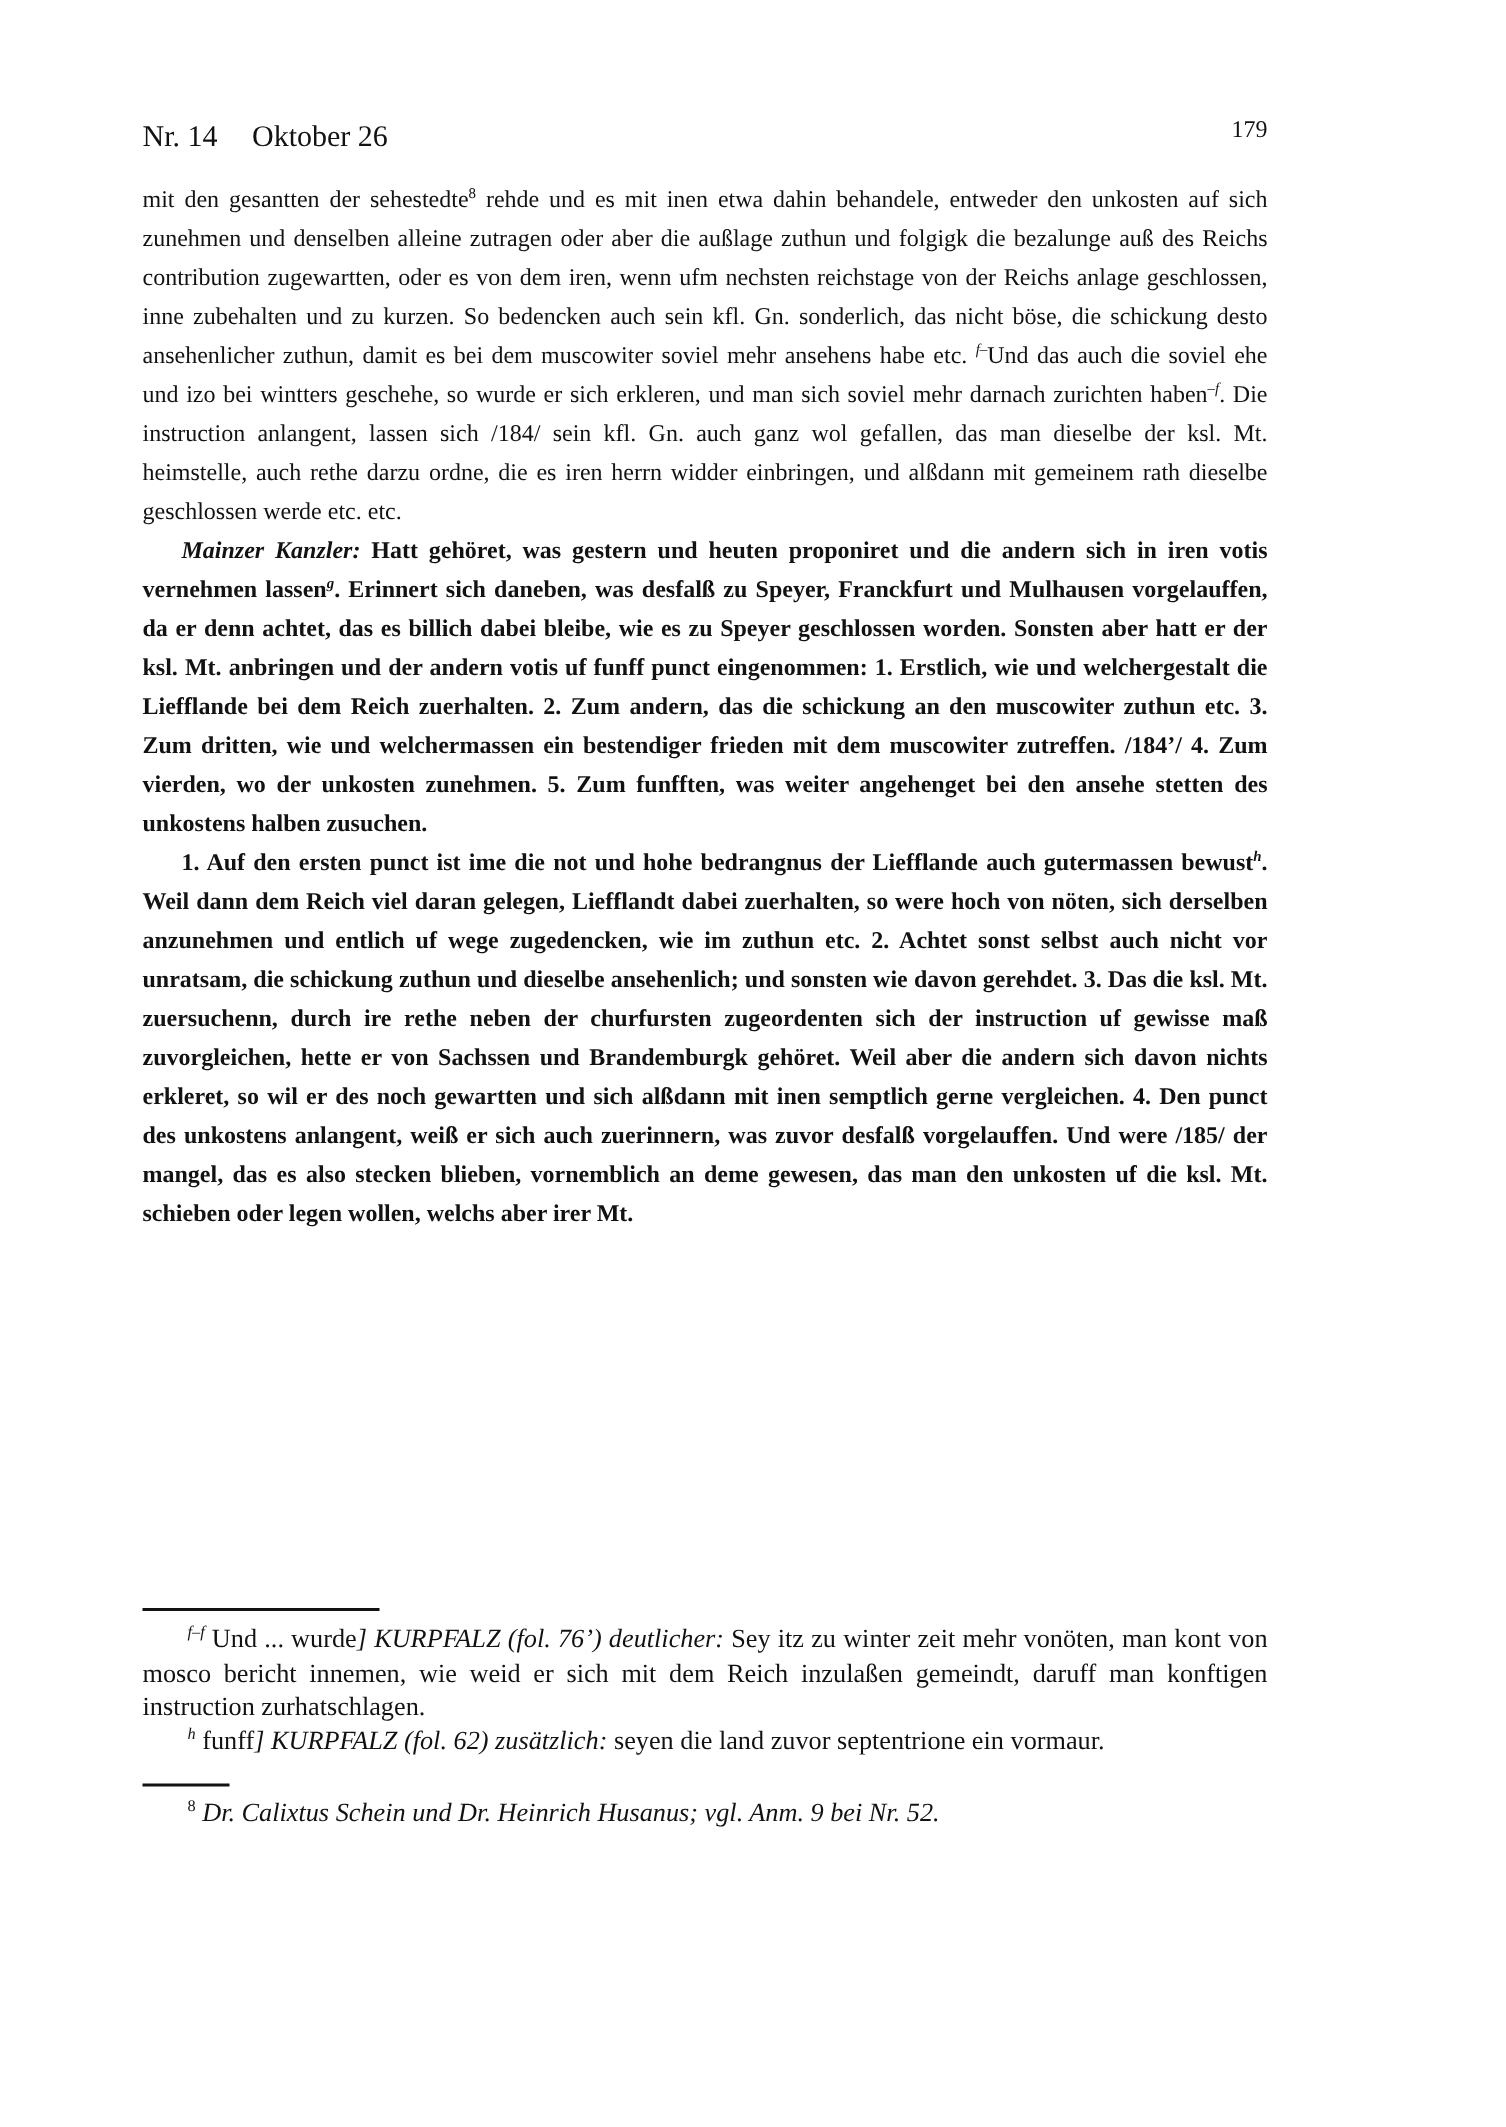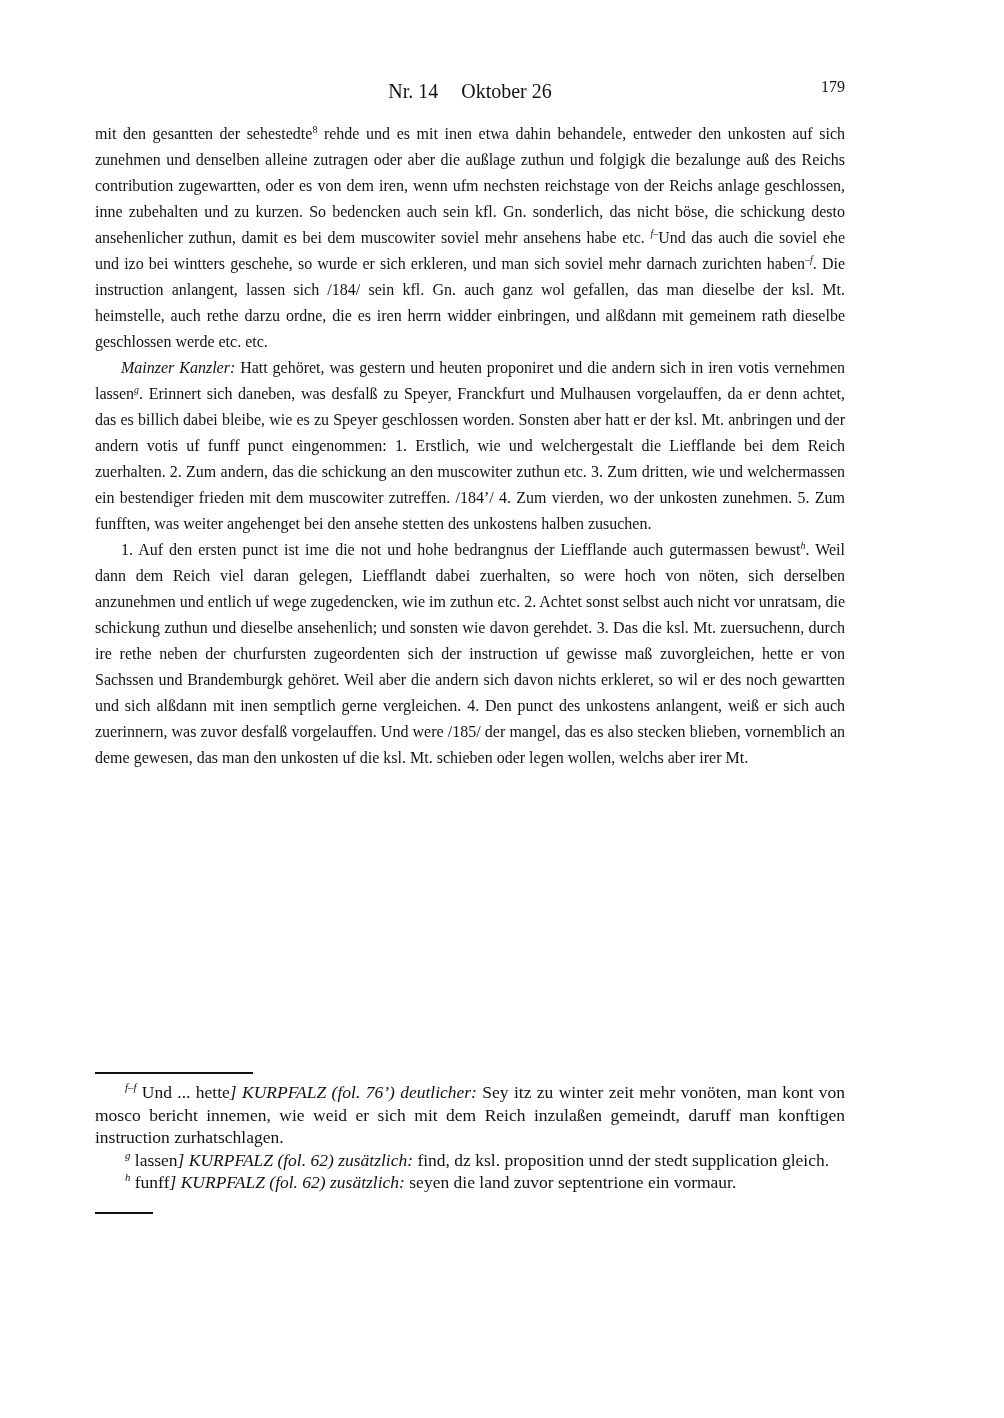--- a/index.html
+++ b/index.html
@@ -24,21 +24,21 @@
     left: 95px;
     width: 750px;
     height: 28px;
     font-size: 20px;
     line-height: 24px;
   }
   .running-header .center-title {
     position: absolute;
     left: 0;
     right: 0;
-    text-align: center;
+    text-align: left;
     white-space: nowrap;
   }
   .running-header .doc-ref { display: inline-block; }
   .running-header .header-date { display: inline-block; margin-left: 18px; }
   .running-header .page-number {
     position: absolute;
     right: 0;
     top: -4px;
     font-size: 16px;
   }
@@ -48,21 +48,21 @@
     top: 121px;
     left: 95px;
     width: 750px;
   }
   .para {
     font-size: 16px;
     line-height: 26px;
     text-align: justify;
     margin: 0;
   }
-  .para.indent { text-indent: 26px; }
+  .para.indent { text-indent: 26px; font-weight: bold; }
   
   .i { font-style: italic; }
   .sup {
     font-size: 0.62em;
     vertical-align: super;
     line-height: 0;
   }
   
   .apparatus {
     position: absolute;
@@ -99,19 +99,19 @@
   </div>
 
   <div class="body-text">
     <p class="para"><span>mit den gesantten der sehestedte</span><span class="sup">8</span><span> rehde und es mit inen etwa dahin behandele, entweder den unkosten auf sich zunehmen und denselben alleine zutragen oder aber die außlage zuthun und folgigk die bezalunge auß des Reichs contribution zugewartten, oder es von dem iren, wenn ufm nechsten reichstage von der Reichs anlage geschlossen, inne zubehalten und zu kurzen. So bedencken auch sein kfl. Gn. sonderlich, das nicht böse, die schickung desto ansehenlicher zuthun, damit es bei dem muscowiter soviel mehr ansehens habe etc. </span><span class="sup i">f–</span><span>Und das auch die soviel ehe und izo bei wintters geschehe, so wurde er sich erkleren, und man sich soviel mehr darnach zurichten haben</span><span class="sup i">–f</span><span>. Die instruction anlangent, lassen sich /184/ sein kfl. Gn. auch ganz wol gefallen, das man dieselbe der ksl. Mt. heimstelle, auch rethe darzu ordne, die es iren herrn widder einbringen, und alßdann mit gemeinem rath dieselbe geschlossen werde etc. etc.</span></p>
     <p class="para indent"><span class="i">Mainzer Kanzler:</span><span> Hatt gehöret, was gestern und heuten proponiret und die andern sich in iren votis vernehmen lassen</span><span class="sup i">g</span><span>. Erinnert sich daneben, was desfalß zu Speyer, Franckfurt und Mulhausen vorgelauffen, da er denn achtet, das es billich dabei bleibe, wie es zu Speyer geschlossen worden. Sonsten aber hatt er der ksl. Mt. anbringen und der andern votis uf funff punct eingenommen: 1. Erstlich, wie und welchergestalt die Liefflande bei dem Reich zuerhalten. 2. Zum andern, das die schickung an den muscowiter zuthun etc. 3. Zum dritten, wie und welchermassen ein bestendiger frieden mit dem muscowiter zutreffen. /184’/ 4. Zum vierden, wo der unkosten zunehmen. 5. Zum funfften, was weiter angehenget bei den ansehe stetten des unkostens halben zusuchen.</span></p>
     <p class="para indent"><span>1. Auf den ersten punct ist ime die not und hohe bedrangnus der Liefflande auch gutermassen bewust</span><span class="sup i">h</span><span>. Weil dann dem Reich viel daran gelegen, Liefflandt dabei zuerhalten, so were hoch von nöten, sich derselben anzunehmen und entlich uf wege zugedencken, wie im zuthun etc. 2. Achtet sonst selbst auch nicht vor unratsam, die schickung zuthun und dieselbe ansehenlich; und sonsten wie davon gerehdet. 3. Das die ksl. Mt. zuersuchenn, durch ire rethe neben der churfursten zugeordenten sich der instruction uf gewisse maß zuvorgleichen, hette er von Sachssen und Brandemburgk gehöret. Weil aber die andern sich davon nichts erkleret, so wil er des noch gewartten und sich alßdann mit inen semptlich gerne vergleichen. 4. Den punct des unkostens anlangent, weiß er sich auch zuerinnern, was zuvor desfalß vorgelauffen. Und were /185/ der mangel, das es also stecken blieben, vornemblich an deme gewesen, das man den unkosten uf die ksl. Mt. schieben oder legen wollen, welchs aber irer Mt.</span></p>
   </div>
 
   <div class="apparatus">
     <hr class="fn-rule long">
-    <p class="footnote"><span class="sup i">f–f</span><span> Und ... hette</span><span class="i">] KURPFALZ (fol. 76’) deutlicher:</span><span> Sey itz zu winter zeit mehr vonöten, man kont von mosco bericht innemen, wie weid er sich mit dem Reich inzulaßen gemeindt, daruff man konftigen instruction zurhatschlagen.</span></p>
-    <p class="footnote"><span class="sup i">g</span><span> lassen</span><span class="i">] KURPFALZ (fol. 62) zusätzlich:</span><span> find, dz ksl. proposition unnd der stedt supplication gleich.</span></p>
+    <p class="footnote"><span class="sup i">f–f</span><span> Und ... wurde</span><span class="i">] KURPFALZ (fol. 76’) deutlicher:</span><span> Sey itz zu winter zeit mehr vonöten, man kont von mosco bericht innemen, wie weid er sich mit dem Reich inzulaßen gemeindt, daruff man konftigen instruction zurhatschlagen.</span></p>
     <p class="footnote"><span class="sup i">h</span><span> funff</span><span class="i">] KURPFALZ (fol. 62) zusätzlich:</span><span> seyen die land zuvor septentrione ein vormaur.</span></p>
     <hr class="fn-rule short">
+    <p class="footnote"><span class="sup">8</span><span class="i"> Dr. Calixtus Schein und Dr. Heinrich Husanus; vgl. Anm. 9 bei Nr. 52.</span></p>
   </div>
 
 </div>
 
 </body></html>

